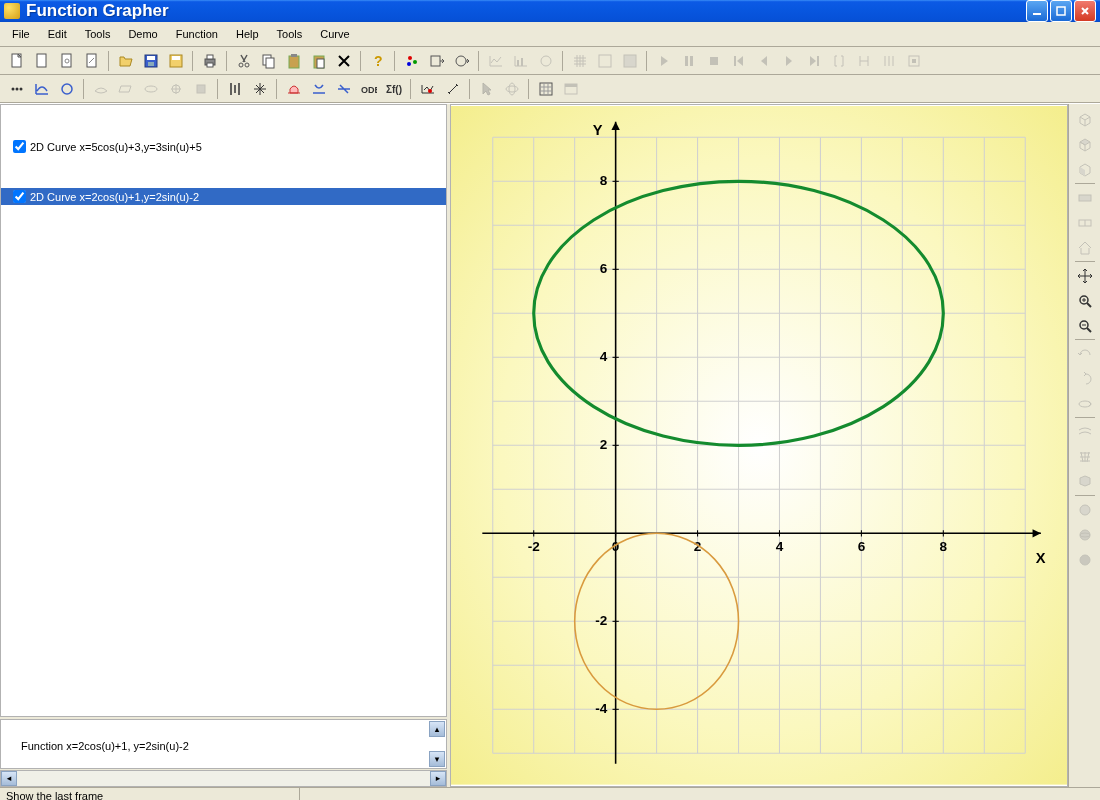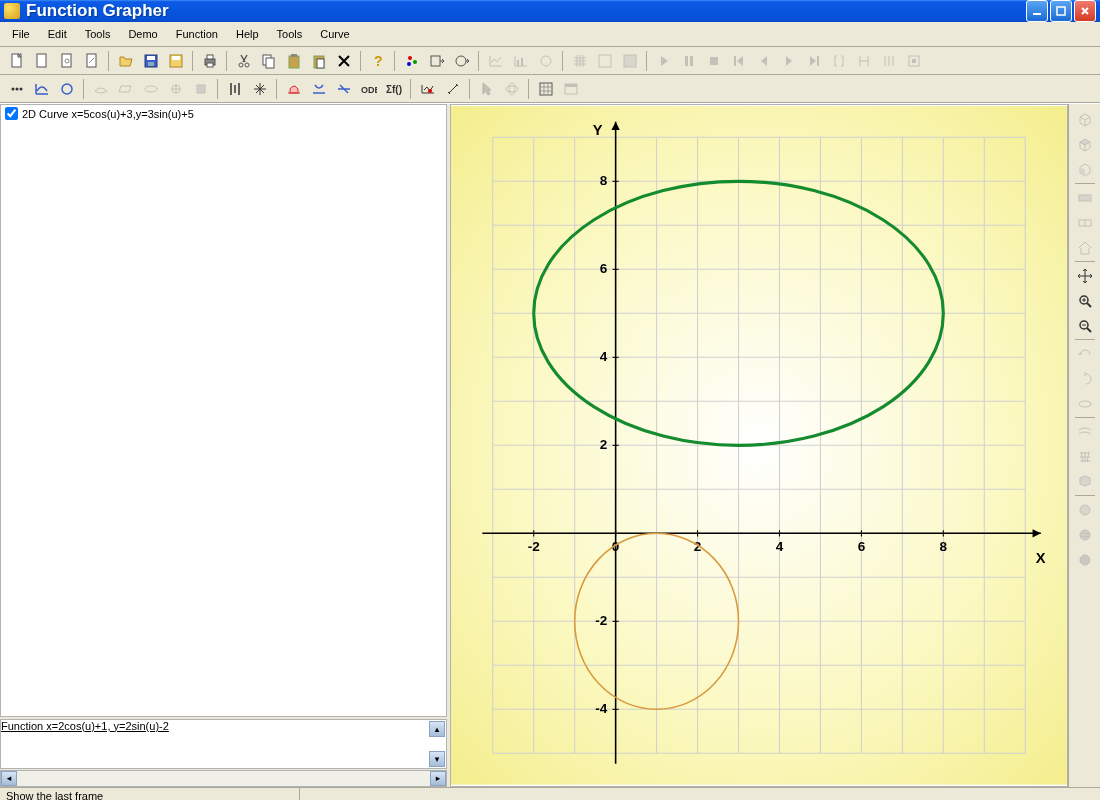--- a/index.html
+++ b/index.html
@@ -89,38 +89,38 @@
 }
 .curvelist {
   flex: 1;
   background: #fff;
   border: 1px solid #b2b2b2;
   overflow: auto;
 }
 .curveitem {
   display: flex;
   align-items: center;
-  padding: 2px 4px;
+  padding: 2px 12px;
   gap: 4px;
+  margin-top: 33px;
 }
 .curveitem.selected {
   background: #316ac5;
   color: #fff;
 }
 .curveitem input[type=checkbox] { margin: 0; }
 .infopane {
   height: 50px;
   background: #fff;
   border: 1px solid #b2b2b2;
   margin-top: 2px;
   position: relative;
 }
 .infotext {
-  padding: 0;
-  text-decoration: underline;
+  padding: 20px;
 }
 .scroll-up, .scroll-dn {
   position: absolute;
   right: 1px;
   width: 16px; height: 16px;
   background: linear-gradient(to bottom, #d7e5f7, #a5bcd8);
   border: 1px solid #8aa3c2;
   display: flex; align-items: center; justify-content: center;
   font-size: 9px;
   cursor: default;
@@ -535,20 +535,24 @@
       </svg>
     </div>
 </div>
 
 <div class="workarea">
   <div class="leftpane">
     <div class="curvelist">
       <div class="curveitem">
         <input type="checkbox" checked="" style="">
         <span>2D Curve  x=5cos(u)+3,y=3sin(u)+5</span>
+      </div>
+      <div class="curveitem selected">
+        <input type="checkbox" checked="" style="">
+        <span>2D Curve  x=2cos(u)+1,y=2sin(u)-2</span>
       </div>
     </div>
     <div class="infopane">
       <div class="infotext">Function x=2cos(u)+1, y=2sin(u)-2</div>
       <div class="scroll-up">▴</div>
       <div class="scroll-dn">▾</div>
     </div>
     <div class="hscroll">
       <div class="harrow left">◂</div>
       <div class="harrow right">▸</div>

